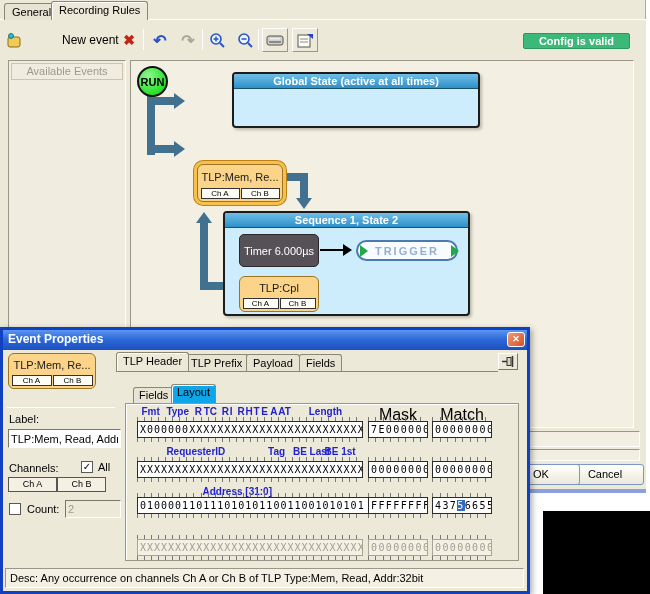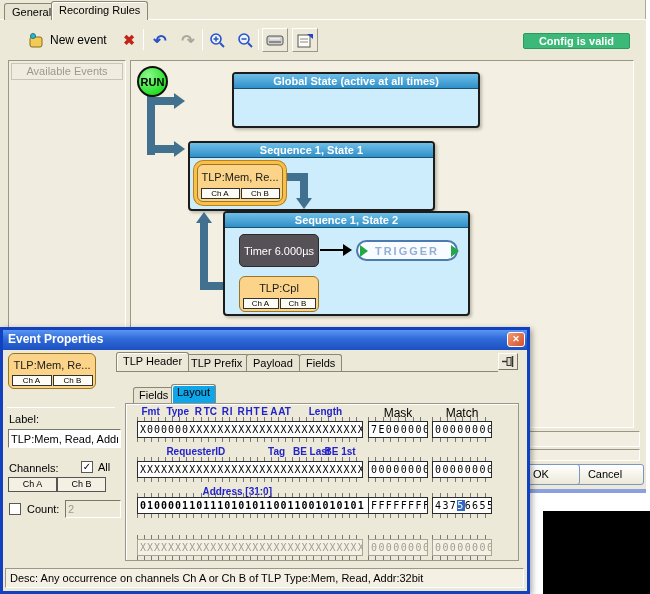--- a/index.html
+++ b/index.html
@@ -65,21 +65,21 @@
   .dtab { position:absolute; font-size:11px; padding:2px 6px 0 6px; background:#e8e4d3; border:1px solid #8a8774; border-bottom:none; border-radius:3px 3px 0 0; height:17px; top:4px; }
   .dtab.active { background:#ece9d8; height:19px; top:2px; z-index:2; box-shadow:inset 1px 1px 0 #fff; }
   .dtabline { position:absolute; left:113px; top:21px; width:382px; height:1px; background:#8a8774; }
   .pinbtn { position:absolute; left:495px; top:3px; width:20px; height:17px; background:#ece9d8; border:1px solid; border-color:#fff #7a7668 #7a7668 #fff; display:flex; align-items:center; justify-content:center; }
 
   .notebook { position:absolute; left:122px; top:53px; width:394px; height:158px; background:#ece9d8; border:1px solid #9a9689; box-shadow:inset 1px 1px 0 #fff; }
   .subtab { position:absolute; font-size:11px; padding:1px 5px 0 5px; background:#e8e4d3; border:1px solid #8a8774; border-bottom:none; border-radius:3px 3px 0 0; height:16px; top:37px; }
   .subtab.active { background:#0ea5e9; height:19px; top:34px; z-index:2; box-shadow:inset 1px 1px 0 #fff; }
 
   .flabel { position:absolute; color:#2222cc; font-size:10px; font-weight:bold; white-space:nowrap; }
-  .colhead { position:absolute; color:#000; font-size:12px; text-align:center; }
+  .colhead { position:absolute; color:#000; font-size:16px; text-align:center; }
   .bitbox { position:absolute; height:17px; background:#fff; border:1px solid #2a2a2a; font-family:"DejaVu Sans Mono",monospace; font-size:10px; letter-spacing:1px; line-height:15px; padding-left:2px; white-space:nowrap; overflow:hidden; color:#000; }
   .bitbox.hex { letter-spacing:1.4px; }
   .bitbox.off { color:#a09e90; border-color:#a8a496; background:#f4f1e4; }
   .ticks { position:absolute; height:4px; background-image:repeating-linear-gradient(90deg,#777 0 1px,transparent 1px 7.06px); }
   .ticks.hex { background-image:repeating-linear-gradient(90deg,#777 0 1px,transparent 1px 7.5px); }
   .sel { background:#316ac5; color:#fff; }
 
   .descbar { position:absolute; left:2px; top:218px; width:519px; height:20px; background:#f4f1e4; border:1px solid; border-color:#9a9689 #fff #fff #9a9689; font-size:11px; line-height:18px; padding-left:4px; white-space:nowrap; overflow:hidden; }
 
   .blackbox { position:absolute; left:543px; top:511px; width:107px; height:83px; background:#000; z-index:6; }
@@ -91,21 +91,21 @@
 <div class="stage">
 
   <div class="app">
     <div class="tabpanel"></div>
     <div class="tabstrip">
       <div class="tab" style="left:4px; top:3px; height:17px;">General</div>
       <div class="tab active" style="left:51px; top:1px; height:19px;">Recording Rules</div>
     </div>
 
     <div class="toolbar">
-      <div class="tb-item" style="left:22px;">
+      <div class="tb-item" style="left:0;gap:34px;">
         <svg width="17" height="15">
             <rect x="2" y="4" width="12" height="10" rx="2" fill="#f2ca56" stroke="#8a6d1f"></rect>
             <circle cx="5" cy="3" r="2.5" fill="#2fb6c8" stroke="#1a7a88"></circle>
           </svg>
         <span class="tb-label">New event</span>
       </div>
       <div class="tb-item" style="left:112px; width:22px;">
         <span class="icon-glyph" style="color:#c22418; font-size:14px;">✖</span>
       </div>
       <div class="tb-sep" style="left:137px;"></div>
@@ -161,23 +161,20 @@
       <div class="ah-right" style="left:43px; top:32px;"></div>
       <div class="flow" style="left:16px; top:84px; width:27px; height:8px;"></div>
       <div class="ah-right" style="left:43px; top:80px;"></div>
 
       <div class="run" style="left:6px; top:5px;">RUN</div>
 
       <div class="statebox" style="left:57px; top:11px; width:248px; height:56px;margin-left:44px;">
         <div class="statehead">Global State (active at all times)</div>
       </div>
 
-      <div class="statebox" style="left:57px; top:80px; width:247px; height:70px;">
-        <div class="statehead">Sequence 1, State 1</div>
-      </div>
 
       <div class="flow" style="left:153px; top:112px; width:24px; height:8px;"></div>
       <div class="flow" style="left:169px; top:112px; width:8px; height:26px;"></div>
       <div class="ah-down" style="left:165px; top:137px;"></div>
 
       <div class="node selected" style="left:66px; top:103px; width:86px; height:38px;">
         <div class="node-label">TLP:Mem, Re...</div>
         <div class="chrow">
           <div class="chbtn">Ch A</div>
           <div class="chbtn">Ch B</div>
@@ -308,21 +305,21 @@
       <div class="ticks hex" style="left:365px; top:128px; width:60px;"></div>
       <div class="ticks hex" style="left:429px; top:107px; width:60px;"></div>
       <div class="bitbox hex" style="left:429px; top:111px; width:60px;">00000000</div>
       <div class="ticks hex" style="left:429px; top:128px; width:60px;"></div>
 
       <div style="position:absolute; left:134px; top:136px; width:226px; height:11px;">
         <span class="flabel" style="left:29%">Address [31:0]</span>
       </div>
 
       <div class="ticks" style="left:134px; top:143px; width:226px;"></div>
-      <div class="bitbox" style="left:134px; top:147px; width:262px;font-weight:bold;">01000011011101010110011001010101</div>
+      <div class="bitbox" style="left:134px; top:147px; width:262px;">01000011011101010110011001010101</div>
       <div class="ticks" style="left:134px; top:164px; width:226px;"></div>
       <div class="ticks hex" style="left:365px; top:143px; width:60px;"></div>
       <div class="bitbox hex" style="left:365px; top:147px; width:60px;">FFFFFFFF</div>
       <div class="ticks hex" style="left:365px; top:164px; width:60px;"></div>
       <div class="ticks hex" style="left:429px; top:143px; width:60px;"></div>
       <div class="bitbox hex" style="left:429px; top:147px; width:60px;"><span>437</span><span class="sel">5</span><span>6655</span></div>
       <div class="ticks hex" style="left:429px; top:164px; width:60px;"></div>
 
       <div class="ticks" style="left:134px; top:185px; width:226px;"></div>
       <div class="bitbox off" style="left:134px; top:189px; width:226px;">XXXXXXXXXXXXXXXXXXXXXXXXXXXXXXXX</div>

